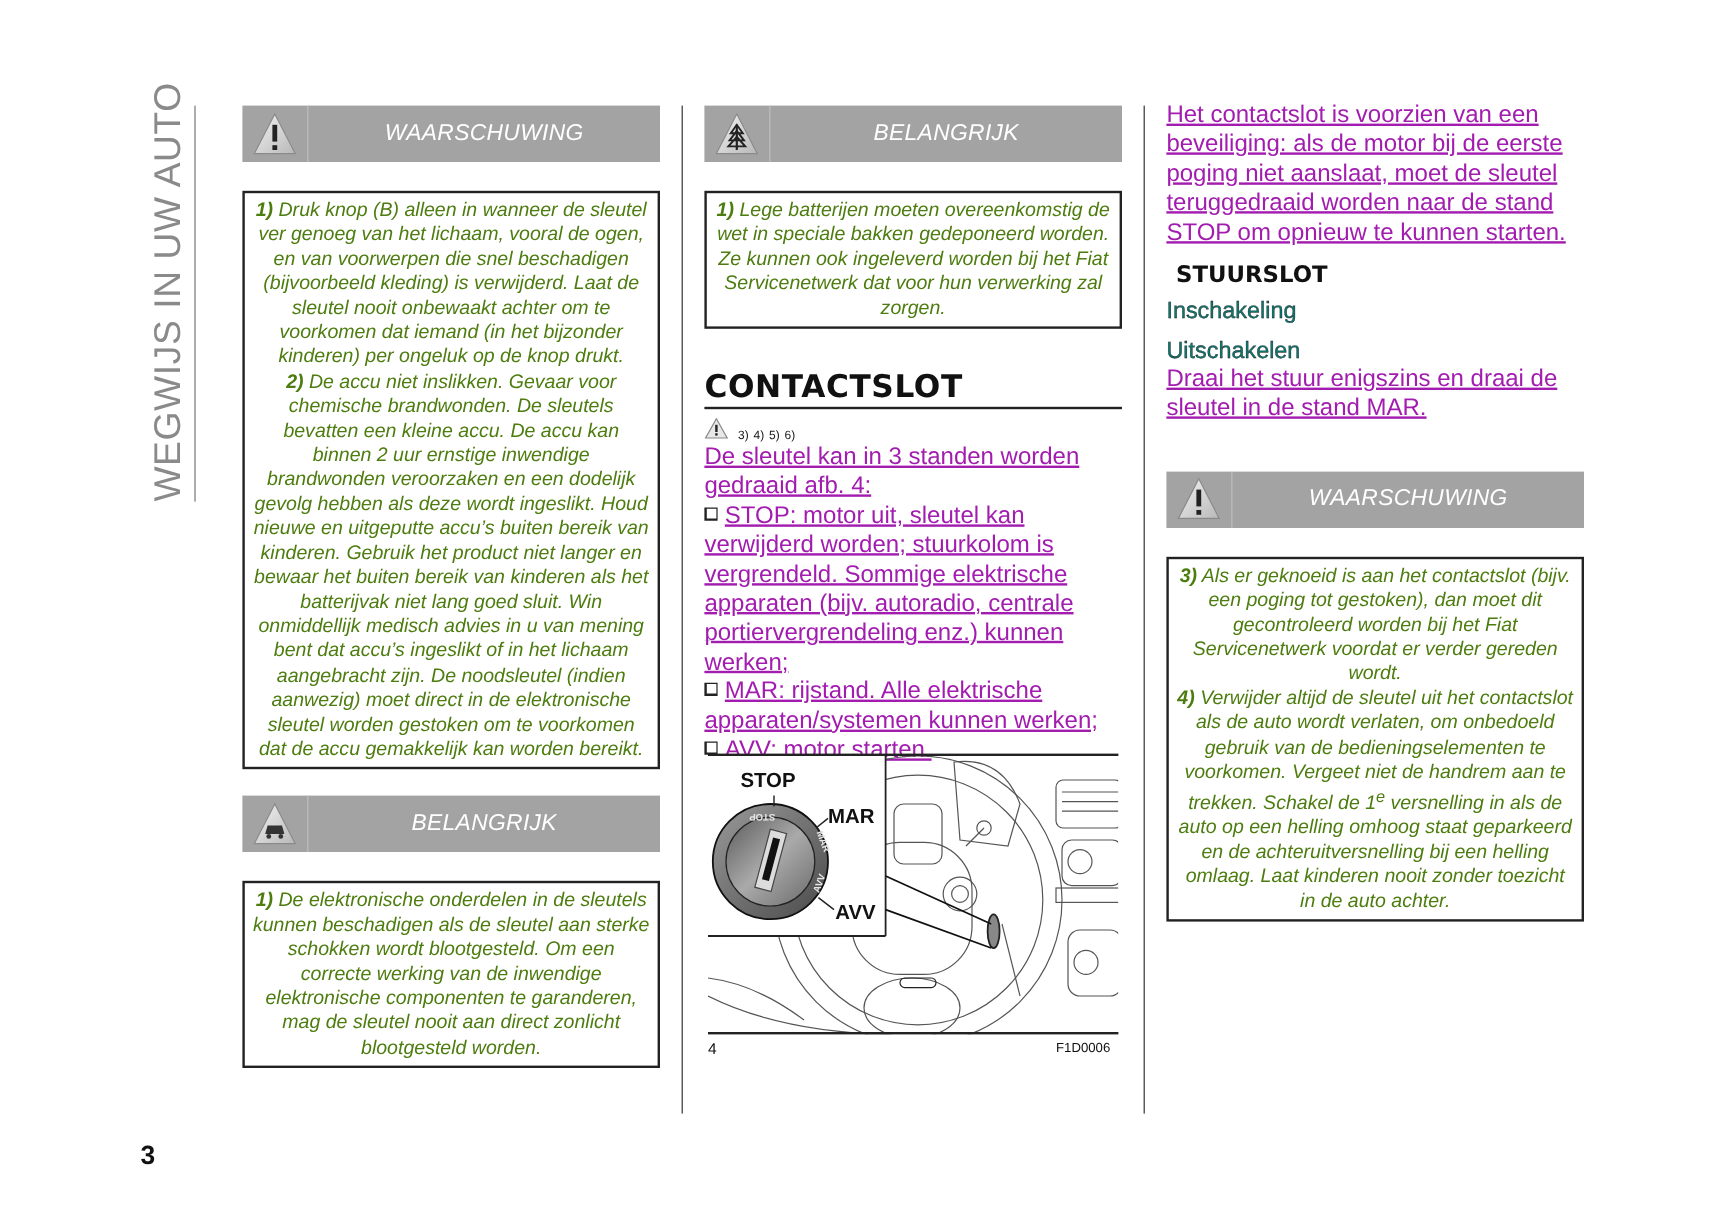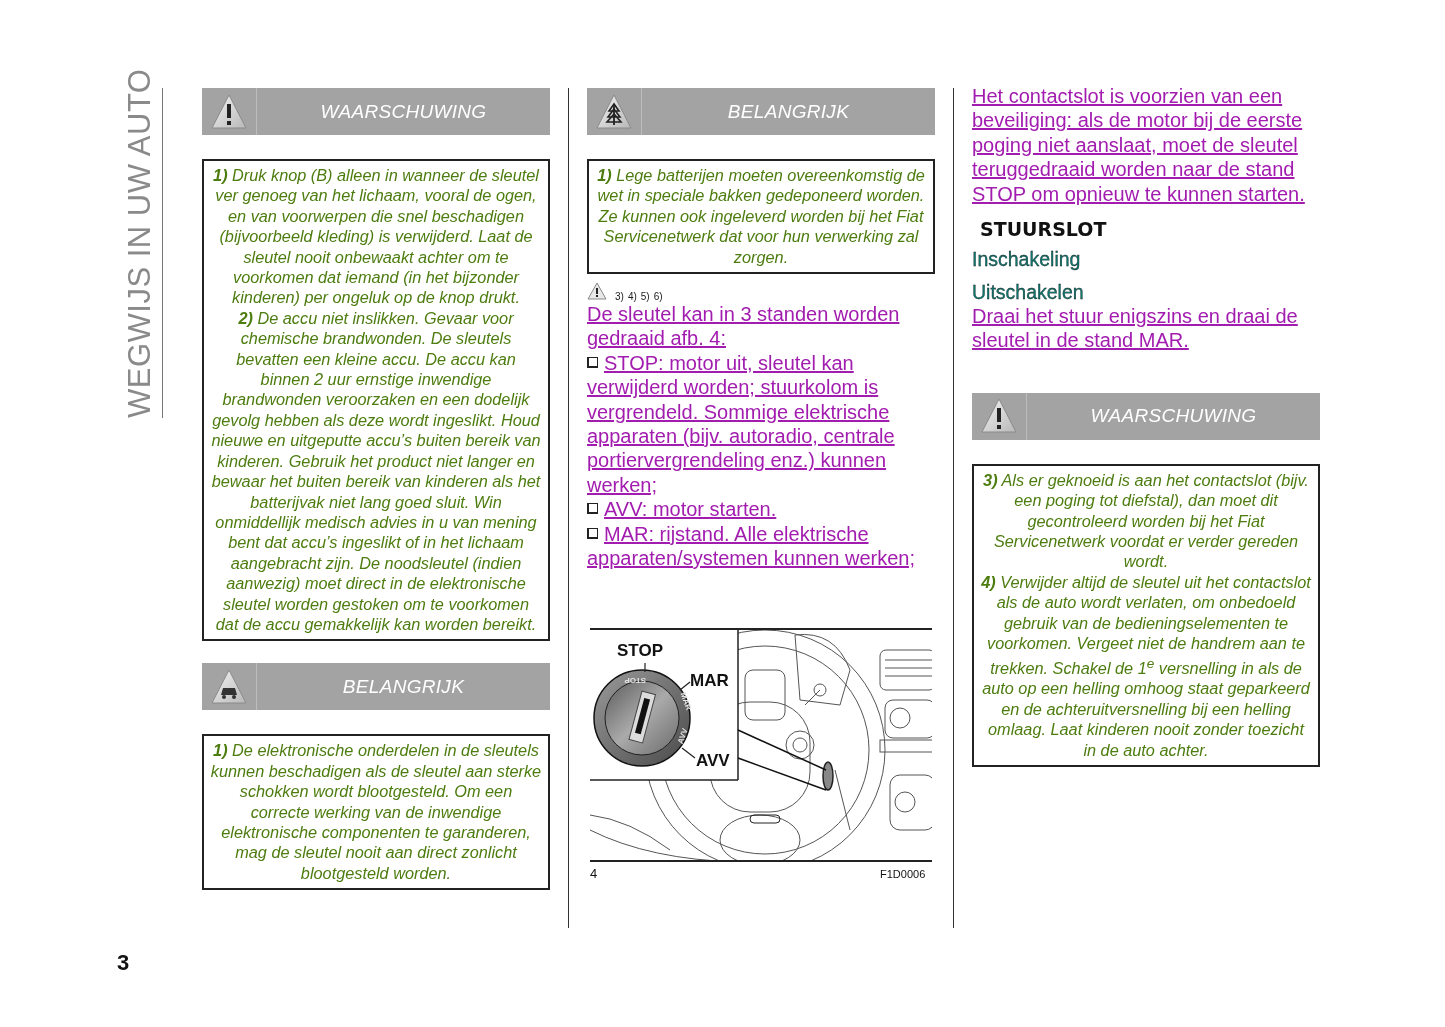--- a/index.html
+++ b/index.html
@@ -110,39 +110,40 @@
         <path d="M20 12 L15 19 L25 19 Z M20 17 L14 25 L26 25 Z M20 22 L13 30 L27 30 Z" fill="none" stroke="#222" stroke-width="1.6"></path>
         <line x1="20" y1="12" x2="20" y2="33" stroke="#222" stroke-width="1.8"></line>
       </svg>
     </div>
     <div class="title">BELANGRIJK</div>
   </div>
   <div class="notebox">
     <p><span class="num">1)</span> <span>Lege batterijen moeten overeenkomstig de wet in speciale bakken gedeponeerd worden. Ze kunnen ook ingeleverd worden bij het Fiat Servicenetwerk dat voor hun verwerking zal zorgen.</span></p>
   </div>
 
+  <h2 class="h-section" style="margin-top:34px">CONTACTSLOT</h2>
 
   <div class="refs" style="margin-top:6px">
     <span class="warn-mini">
       <svg width="20" height="18" viewBox="0 0 20 18">
           <path d="M10 1 L19 17 L1 17 Z" fill="#e8e8e8" stroke="#888" stroke-width="1"></path>
           <rect x="9" y="6" width="2" height="6" fill="#222"></rect>
           <rect x="9" y="13" width="2" height="2" fill="#222"></rect>
         </svg>
     </span>
     <span>3)</span>
     <span>4)</span>
     <span>5)</span>
     <span>6)</span>
   </div>
 
   <p class="body-text">De sleutel kan in 3 standen worden gedraaid afb. 4:</p>
   <p class="body-text"><span class="bullet"></span><span>STOP: motor uit, sleutel kan verwijderd worden; stuurkolom is vergrendeld. Sommige elektrische apparaten (bijv. autoradio, centrale portiervergrendeling enz.) kunnen werken;</span></p>
+  <p class="body-text"><span class="bullet"></span><span>MAR: rijstand. Alle elektrische apparaten/systemen kunnen werken;</span></p>
   <p class="body-text"><span class="bullet"></span><span>AVV: motor starten.</span></p>
-  <p class="body-text"><span class="bullet"></span><span>MAR: rijstand. Alle elektrische apparaten/systemen kunnen werken;</span></p>
 </div>
 
 <div class="figure">
   <svg width="342" height="232" viewBox="0 0 342 232">
     <g fill="none" stroke="#555" stroke-width="1">
 
       <rect x="290" y="20" width="55" height="40" rx="6"></rect>
       <line x1="295" y1="30" x2="345" y2="30"></line>
         <line x1="295" y1="38" x2="345" y2="38"></line>
         <line x1="295" y1="46" x2="345" y2="46"></line>
@@ -226,16 +227,16 @@
             </linearGradient>
           </defs>
         <path d="M20 3 L37 36 L3 36 Z" fill="url(#g4)" stroke="#8a8a8a" stroke-width="1"></path>
         <rect x="18" y="12" width="4" height="14" fill="#222"></rect>
         <rect x="18" y="29" width="4" height="4" fill="#222"></rect>
       </svg>
     </div>
     <div class="title">WAARSCHUWING</div>
   </div>
   <div class="notebox">
-    <p><span class="num">3)</span> <span>Als er geknoeid is aan het contactslot (bijv. een poging tot diefstal), dan moet dit gecontroleerd worden bij het Fiat Servicenetwerk voordat er verder gereden wordt.</span></p>
+    <p><span class="num">3)</span> <span>Als er geknoeid is aan het contactslot (bijv. een poging tot gestoken), dan moet dit gecontroleerd worden bij het Fiat Servicenetwerk voordat er verder gereden wordt.</span></p>
     <p><span class="num">4)</span> <span>Verwijder altijd de sleutel uit het contactslot als de auto wordt verlaten, om onbedoeld gebruik van de bedieningselementen te voorkomen. Vergeet niet de handrem aan te trekken. Schakel de 1</span><sup>e</sup><span> versnelling in als de auto op een helling omhoog staat geparkeerd en de achteruitversnelling bij een helling omlaag. Laat kinderen nooit zonder toezicht in de auto achter.</span></p>
   </div>
 </div>
 
 </body></html>

